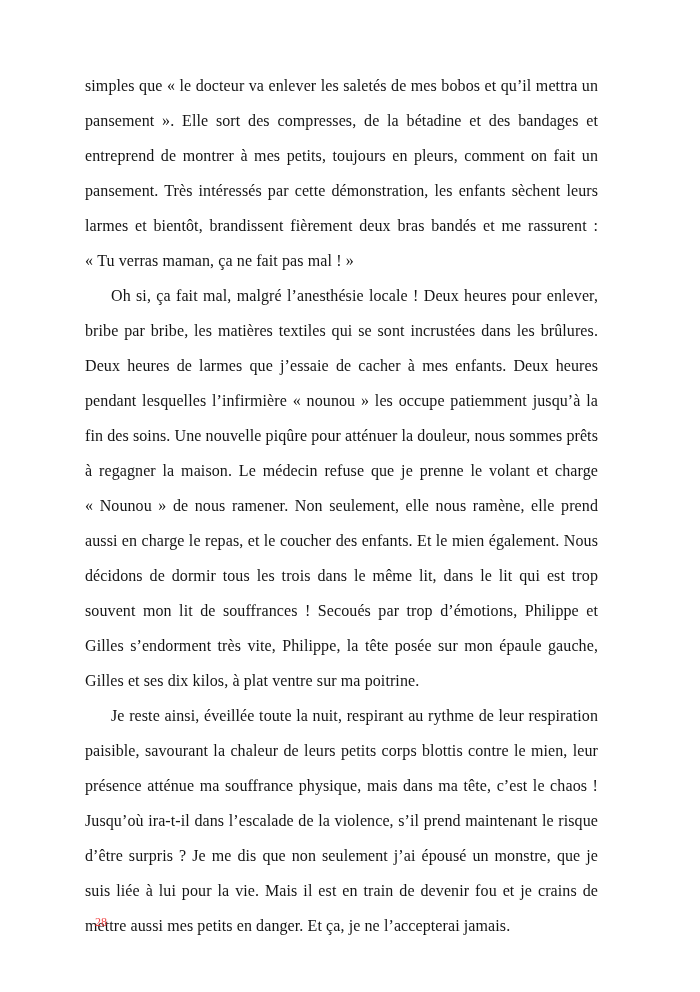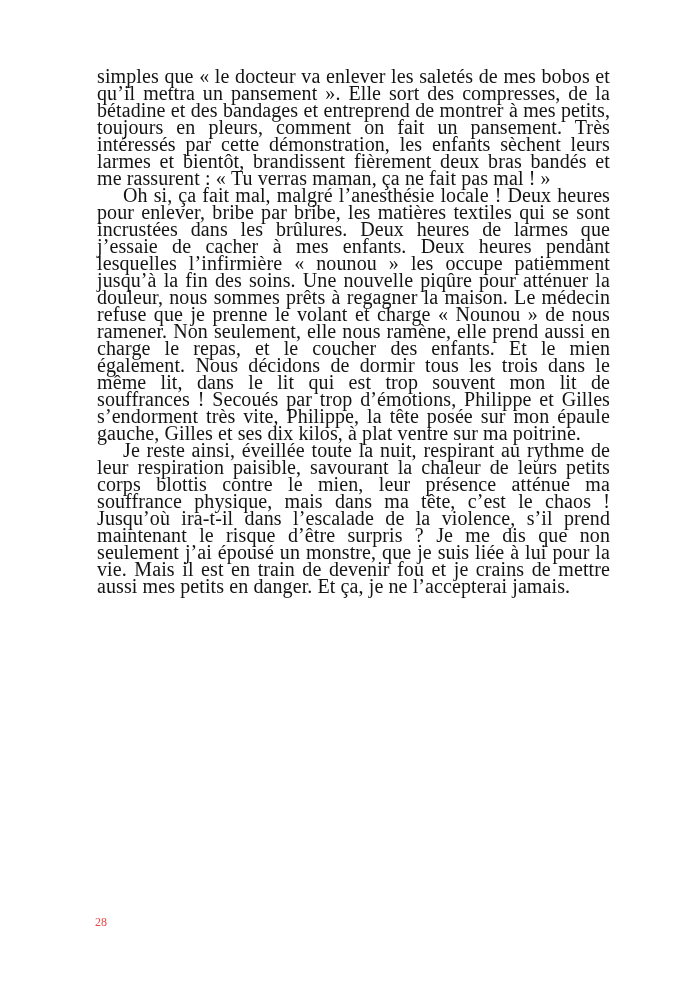--- a/index.html
+++ b/index.html
@@ -15,26 +15,26 @@
   .book-page {
     position: relative;
     width: 700px;
     height: 992px;
     background: #ffffff;
     font-family: "Liberation Serif", serif;
     color: #141414;
   }
   .text-block {
     position: absolute;
-    left: 97px;
+    left: 85px;
     top: 68px;
     width: 513px;
     text-align: justify;
-    font-size: 20px;
-    line-height: 17px;
+    font-size: 16px;
+    line-height: 35px;
     letter-spacing: 0.1px;
   }
   .para {
     margin: 0;
     padding: 0;
   }
   .para.indent {
     text-indent: 26px;
     font-family: Liberation Serif, serif;
   }

